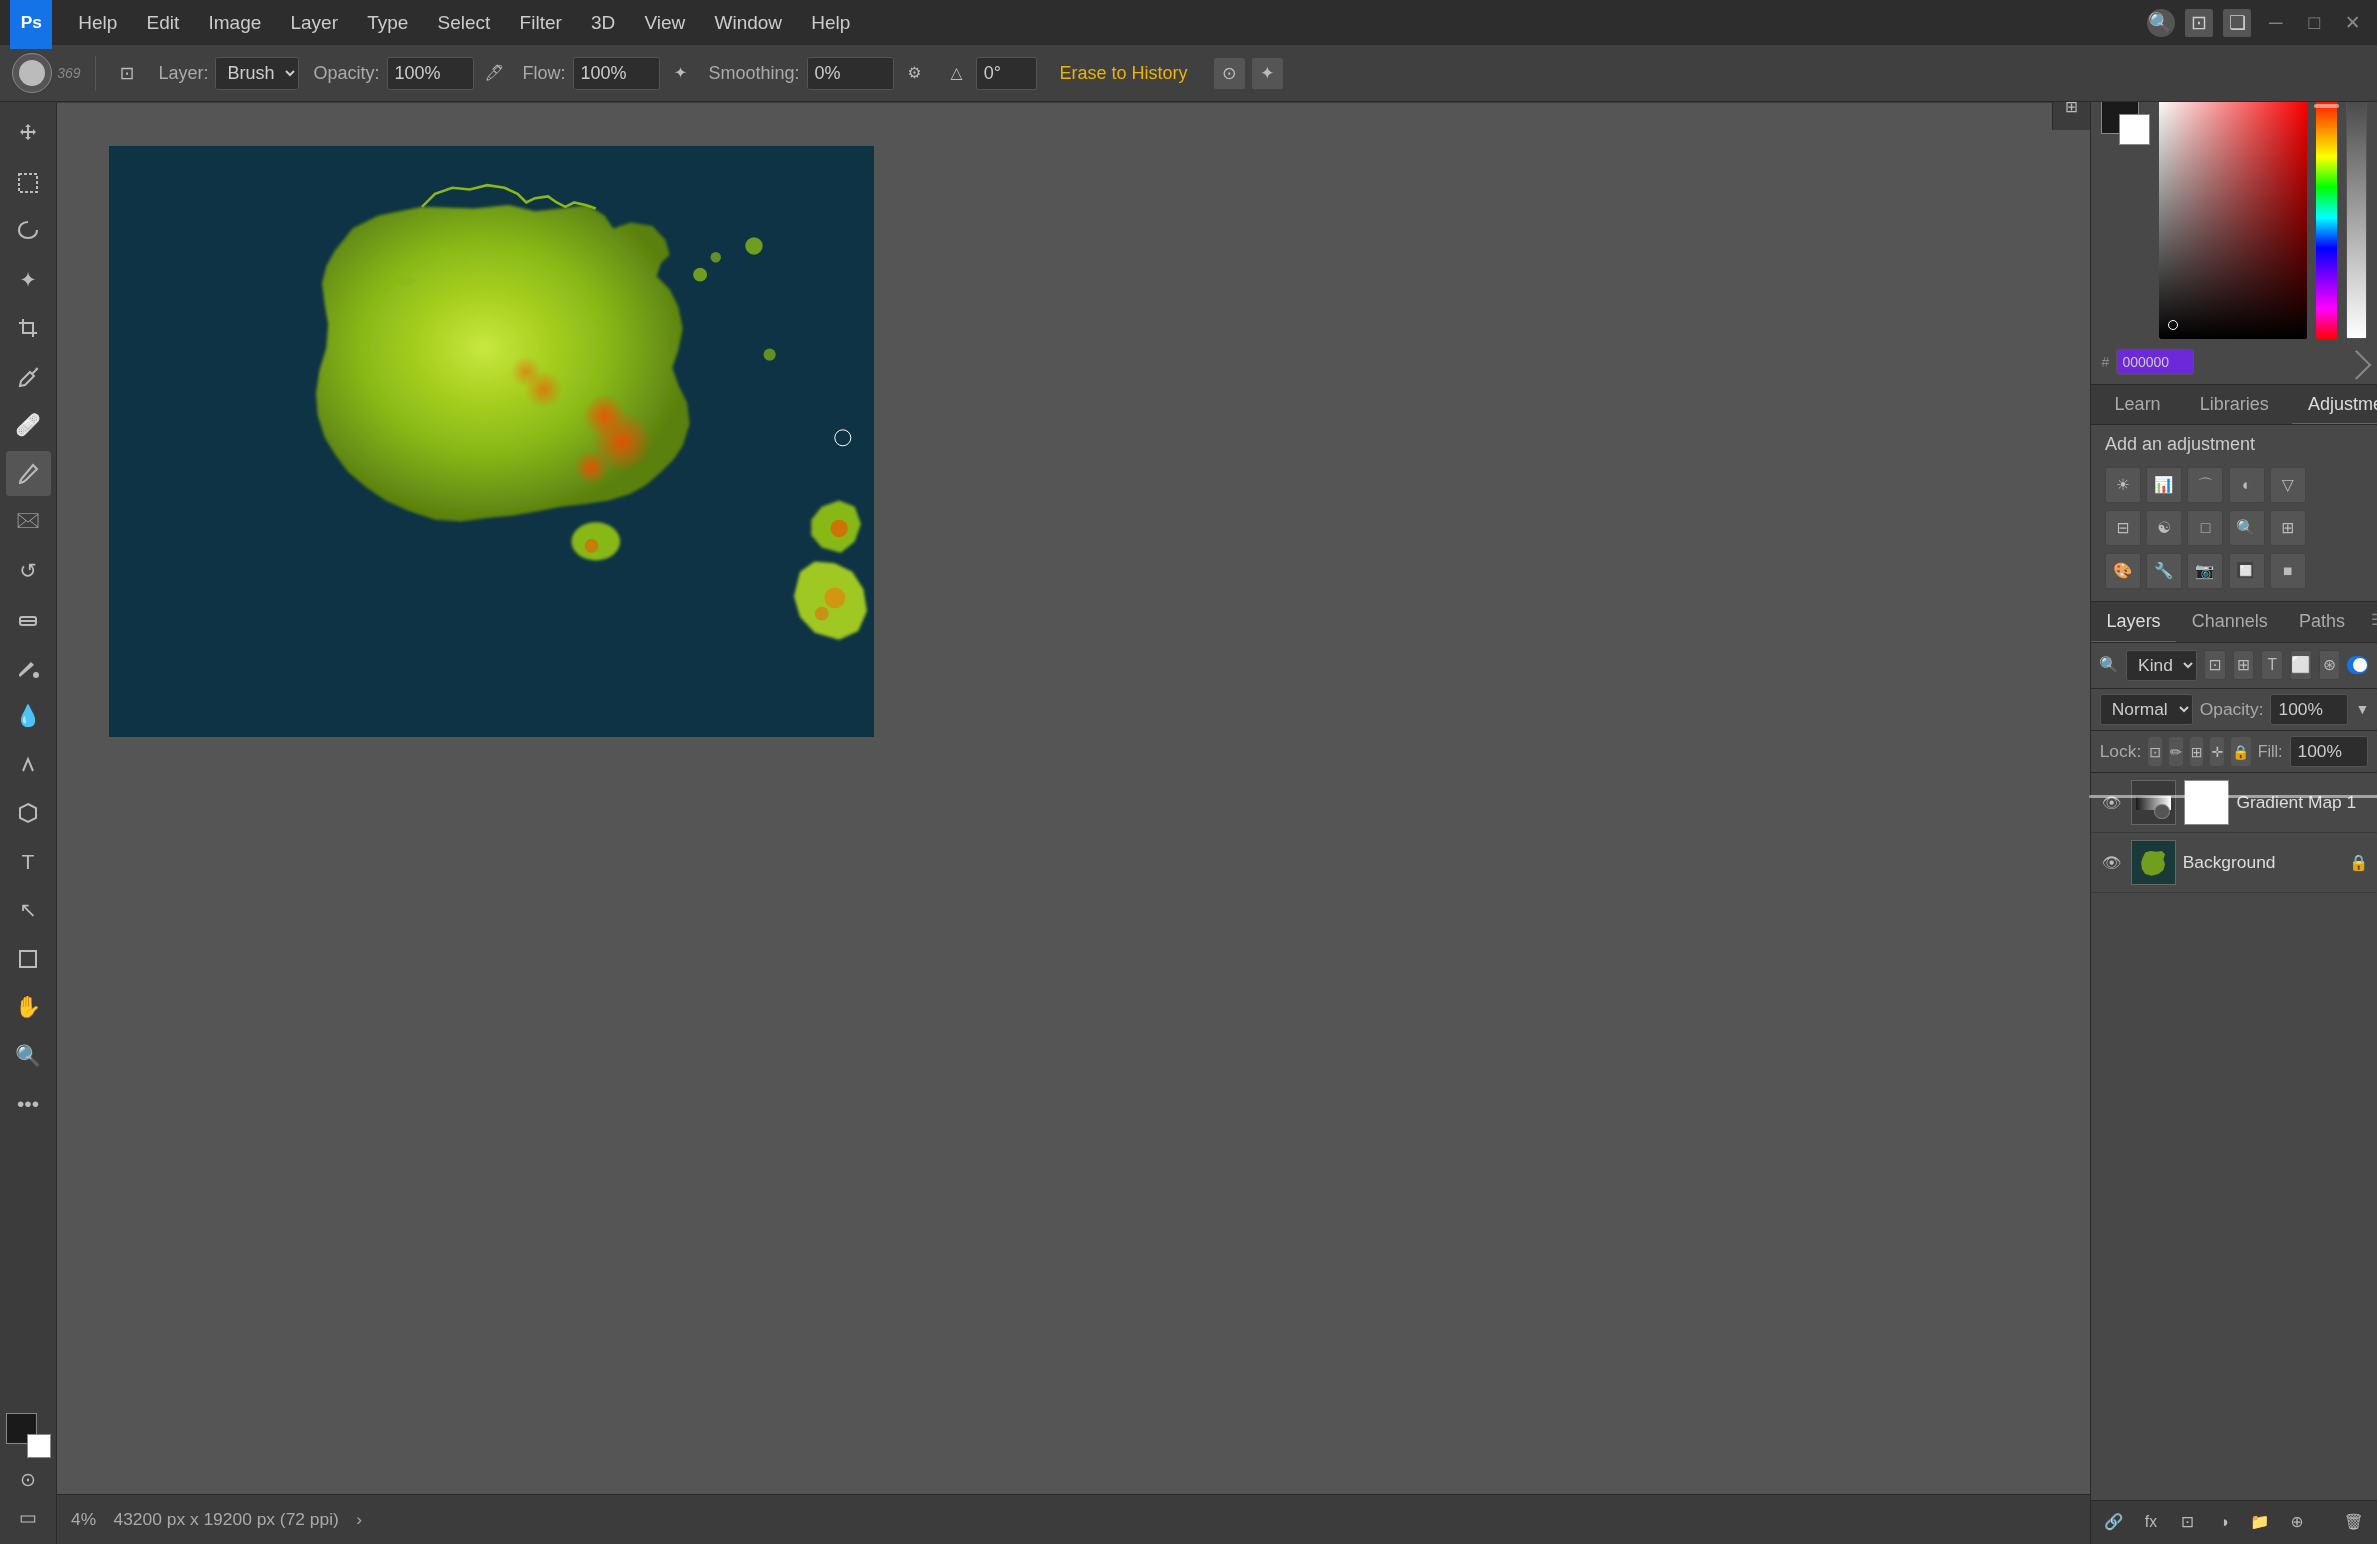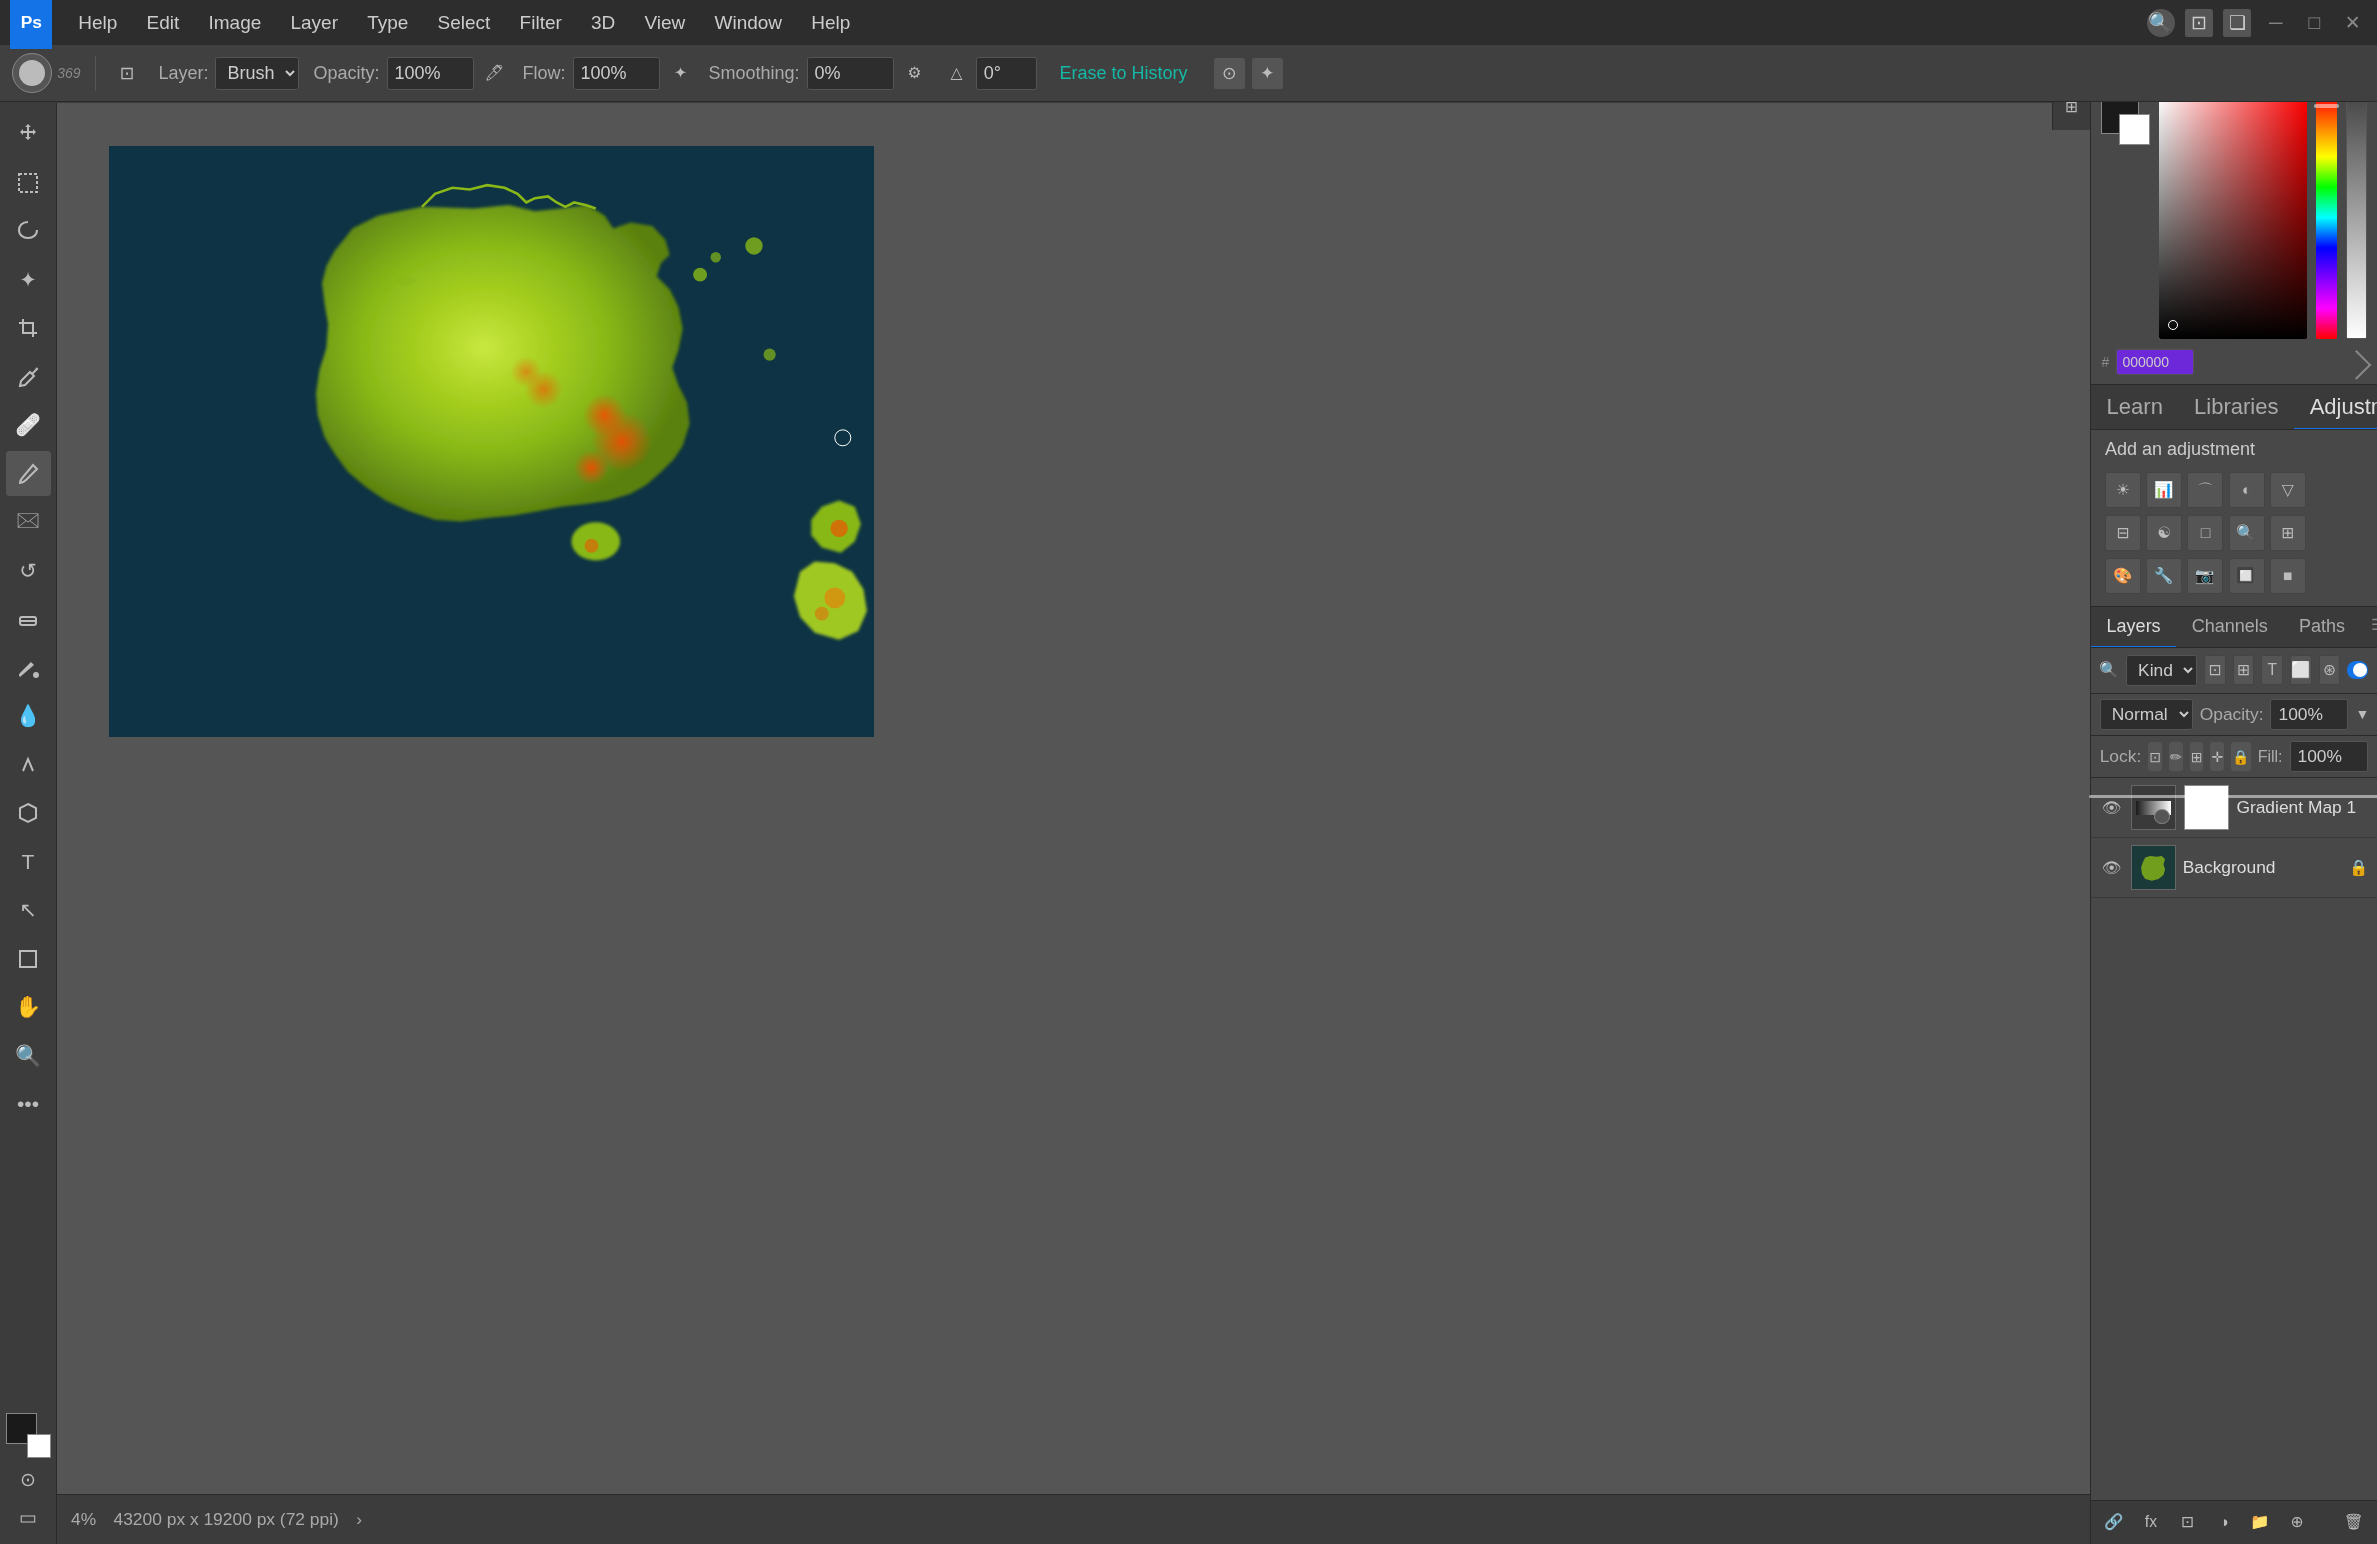--- a/index.html
+++ b/index.html
@@ -75,21 +75,21 @@
     .toolbar-select {
       background: #2d2d2d;
       border: 0.9px solid #555;
       color: #ccc;
       padding: 3.5px 7px;
       font-size: 18px;
       height: 33px;
       border-radius: 2.6px;
     }
     .erase-to-history {
-      color: #14b8a6;
+      color: #eab308;
       font-size: 18px;
       padding: 3.5px 8.7px;
       text-align: center;
     }
 
     
     #toolbox {
       position: absolute;
       top: 103px; left: 0;
       width: 57px;
@@ -293,23 +293,24 @@
       border-bottom: 0.9px solid #2a2a2a;
       flex: 0 0 auto;
     }
     .adj-panel-tabs {
       display: flex;
       background: #3a3a3a;
       border-bottom: 0.9px solid #2a2a2a;
     }
     .adj-tab {
       padding: 8.7px 15.6px;
-      font-size: 22px;
+      font-size: 18px;
       color: #aaa;
       cursor: pointer;
+      margin-left: 8px;
     }
     .adj-tab.active { color: #ddd; border-bottom: 1.7px solid #1473e6; }
 
     .adj-title {
       padding: 8.7px 14px;
       font-size: 18px;
       color: #ccc;
     }
     .adj-icons-grid {
       padding: 3.5px 14px;

